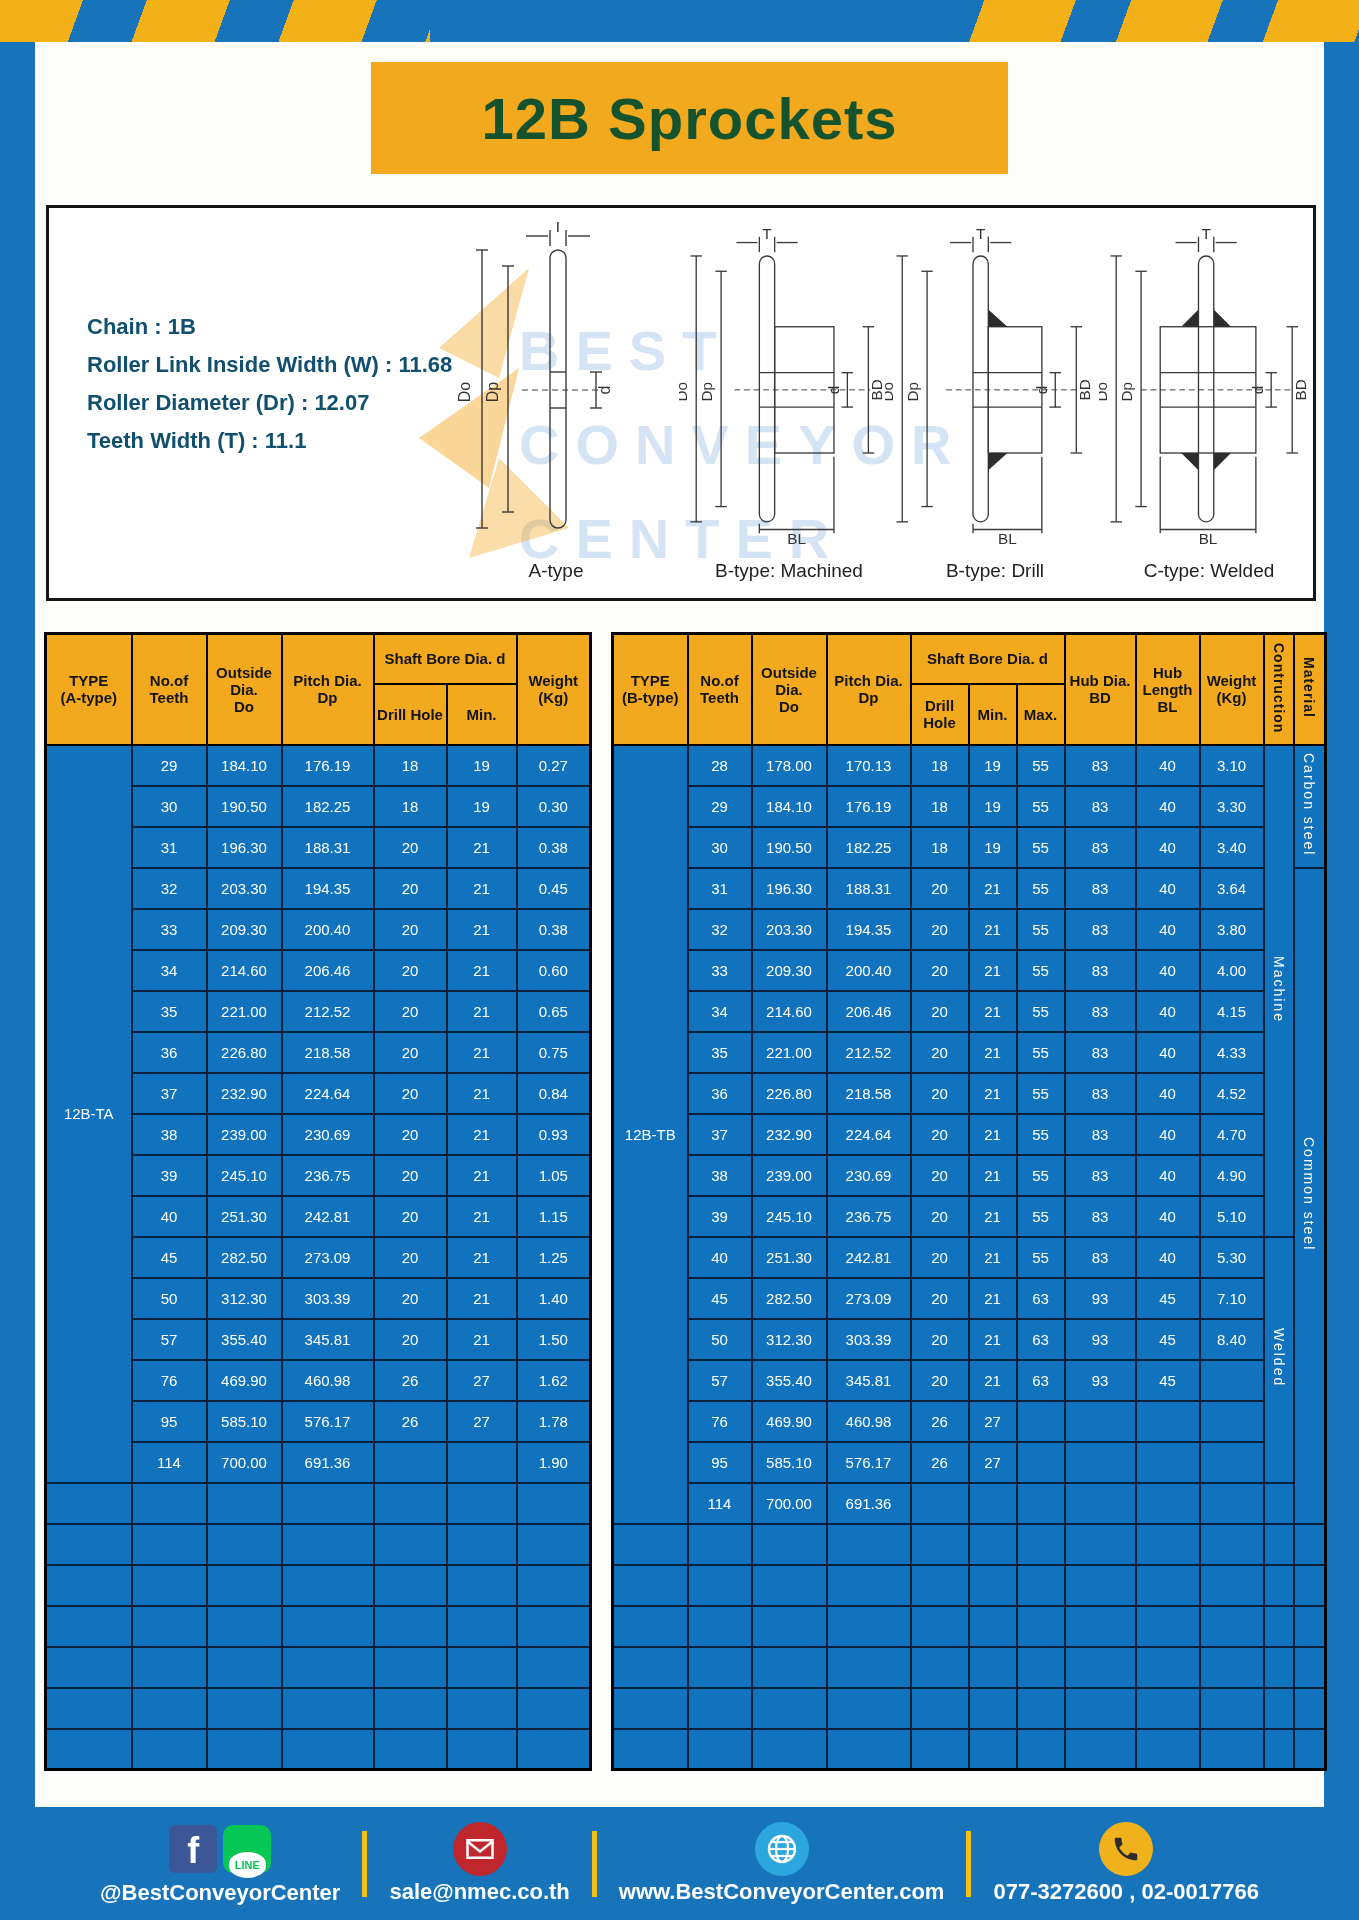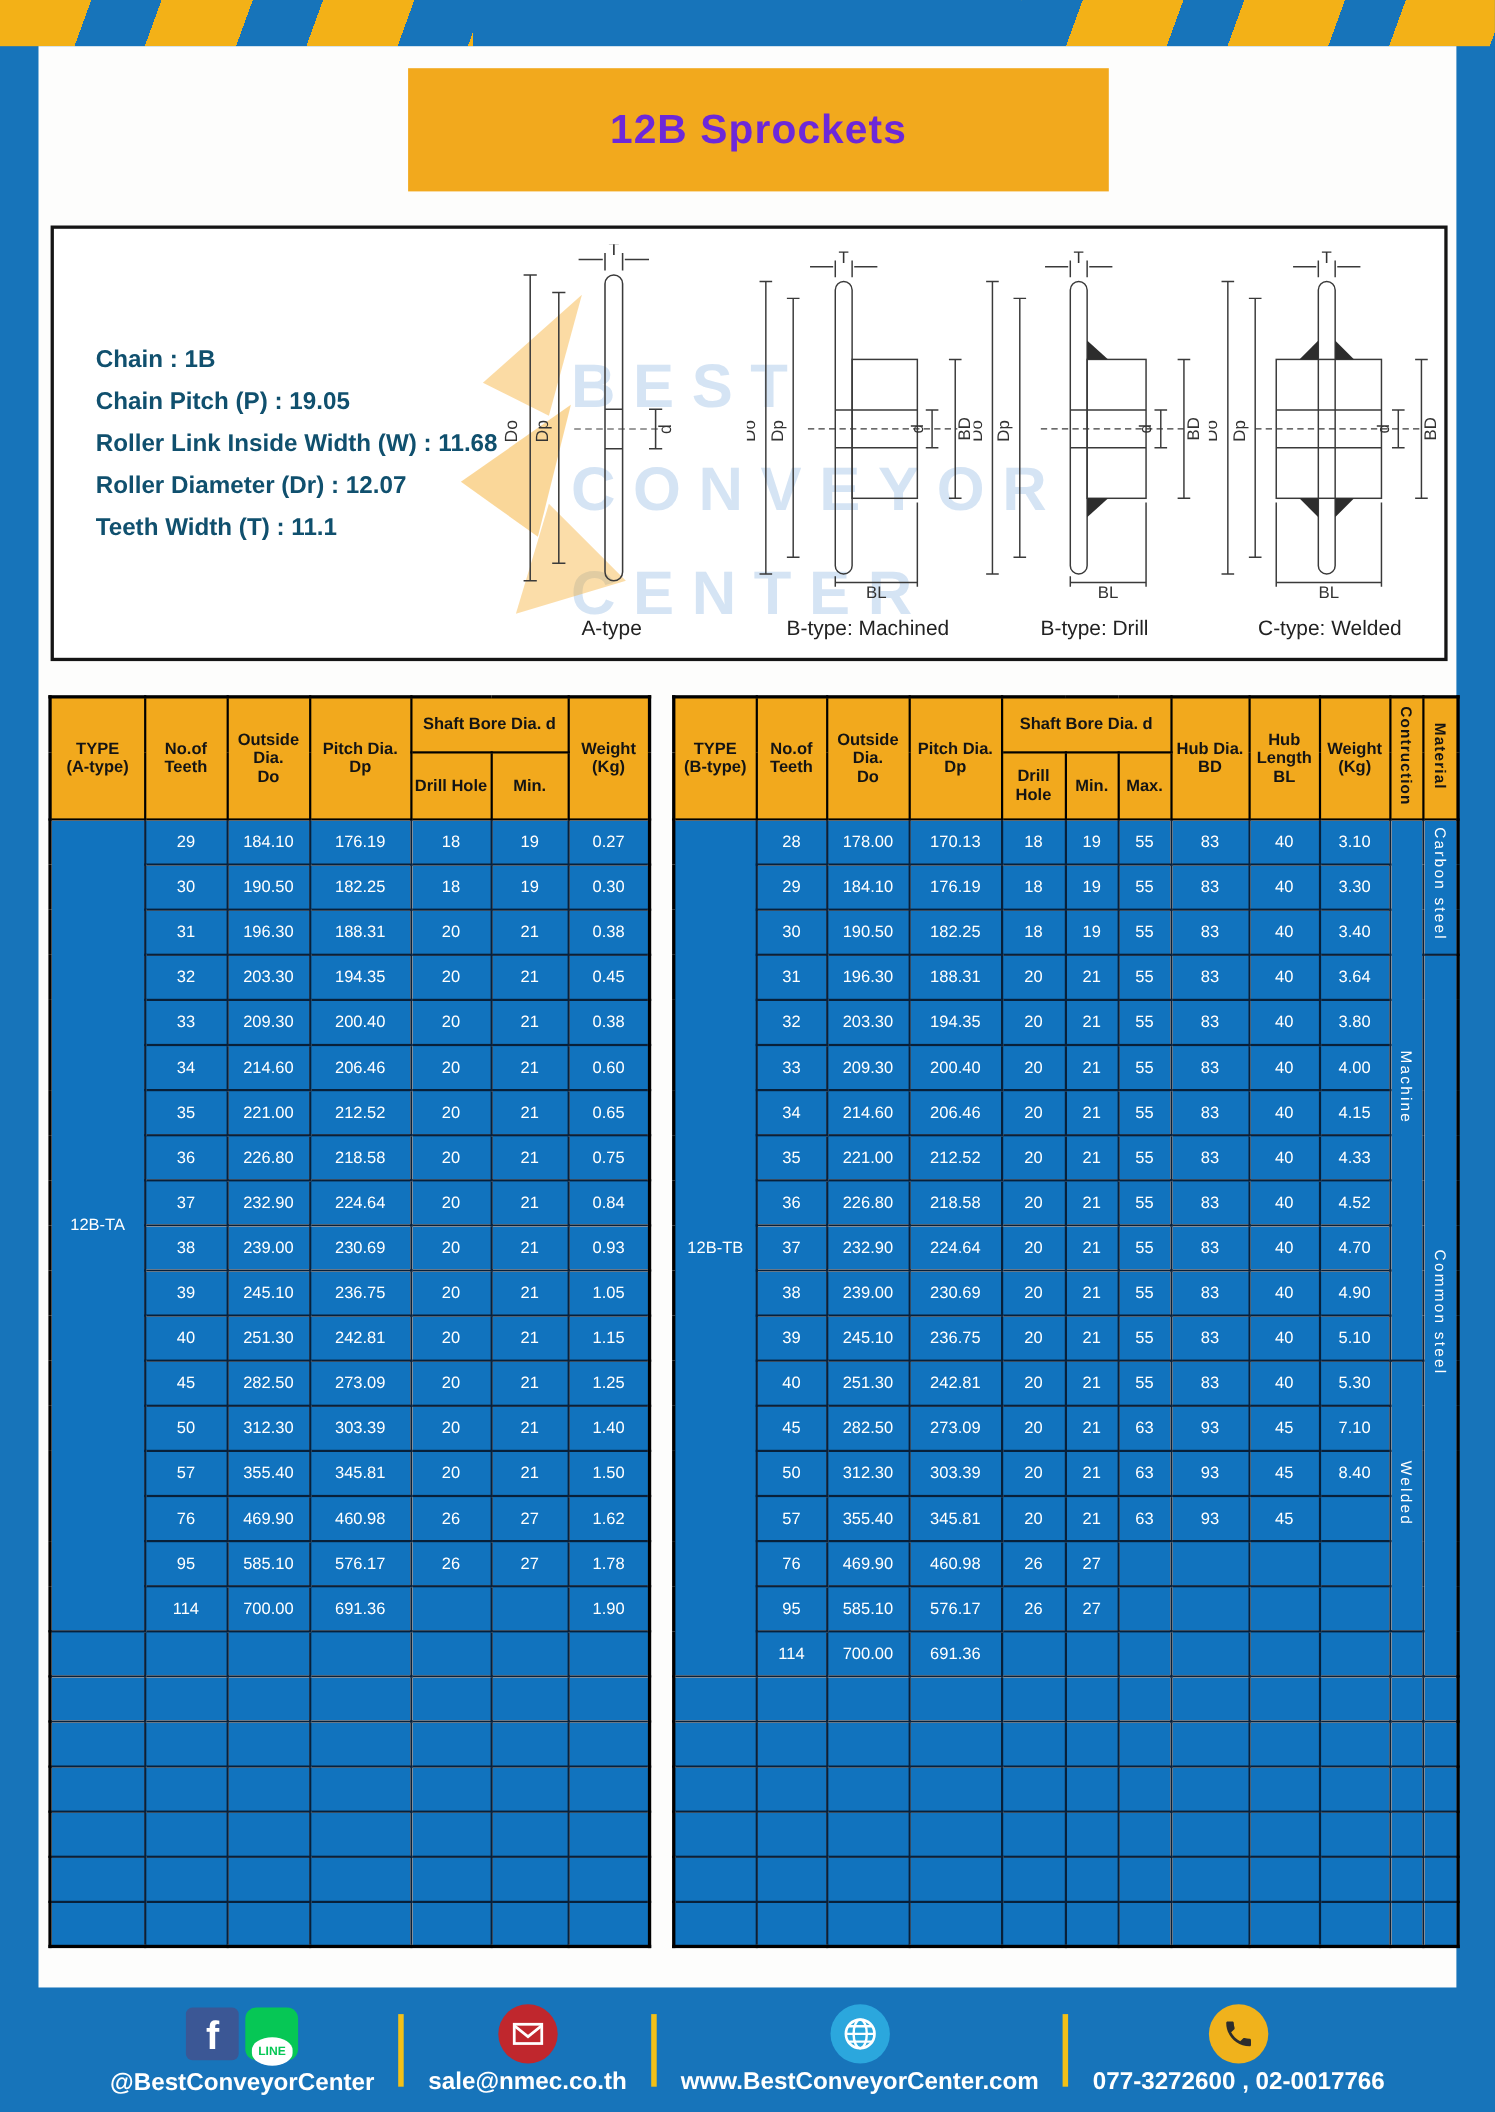--- a/index.html
+++ b/index.html
@@ -10,21 +10,21 @@
   .stripes{position:absolute;top:0;height:42px;}
   .stripes.left{left:0;width:430px;
      background:repeating-linear-gradient(110deg,#F3B117 0 78px,#1774BA 78px 138px);}
   .stripes.right{right:0;width:430px;
      background:repeating-linear-gradient(110deg,#1774BA 0 52px,#F3B117 52px 138px);}
   
   .white-page{position:absolute;left:35px;top:42px;width:1289px;height:1765px;background:#fdfdfc;}
   
   .banner{position:absolute;left:371px;top:62px;width:637px;height:112px;background:#F2A91D;
           display:flex;align-items:center;justify-content:center;}
-  .banner h1{margin:0;font-size:37px;font-weight:800;color:#6d28d9;letter-spacing:1px;}
+  .banner h1{margin:0;font-size:58px;font-weight:800;color:#14532d;letter-spacing:1px;}
   
   .diagram-panel{position:absolute;left:46px;top:205px;width:1270px;height:396px;
                  border:3px solid #151515;background:#fff;box-sizing:border-box;}
   .watermark{position:absolute;left:470px;top:96px;line-height:94px;font-weight:800;
              font-size:56px;letter-spacing:16px;color:rgba(125,170,220,0.32);white-space:pre-line;
              pointer-events:none;}
   .wm-logo{position:absolute;left:330px;top:20px;pointer-events:none;}
   .spec-list{position:absolute;left:38px;top:100px;color:#10506E;font-weight:bold;
              font-size:22px;line-height:38px;}
   .diagram{position:absolute;top:14px;text-align:center;}
@@ -84,21 +84,20 @@
 CONVEYOR
 CENTER</div>
     <svg class="wm-logo" width="280" height="360" viewBox="0 0 280 360">
       <path d="M60 120 L150 40 L120 150 Z" fill="rgba(244,166,28,0.40)"></path>
       <path d="M40 210 L140 140 L110 260 Z" fill="rgba(244,166,28,0.45)"></path>
       <path d="M90 330 L120 230 L190 300 Z" fill="rgba(244,166,28,0.38)"></path>
     </svg>
 
     <div class="spec-list">
       <div>Chain : 1B</div>
-      <div>Chain Pitch (P) : 19.05</div>
       <div>Roller Link Inside Width (W) : 11.68</div>
       <div>Roller Diameter (Dr) : 12.07</div>
       <div>Teeth Width (T) : 11.1</div>
     </div>
 
     <div class="diagram" style="left:407px;width:200px;">
       <svg class="dg" width="200" height="330" viewBox="0 0 200 330">
         <line x1="26" y1="28" x2="26" y2="306"></line>
           <line x1="20" y1="28" x2="32" y2="28"></line>
           <line x1="20" y1="306" x2="32" y2="306"></line>

